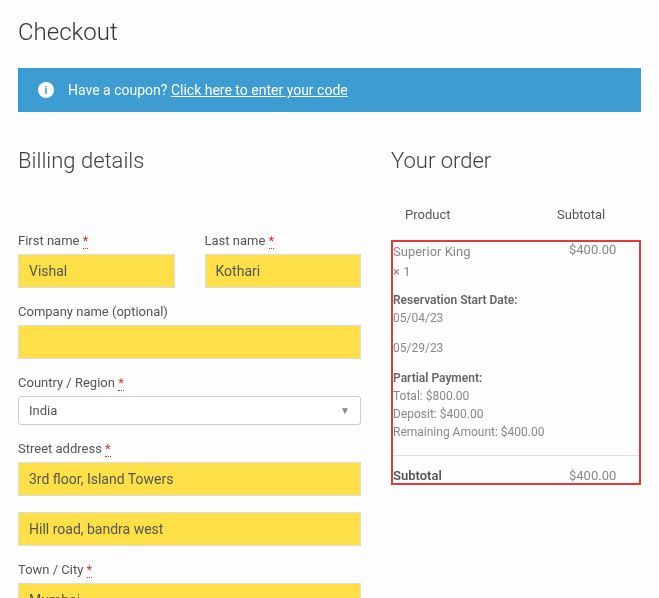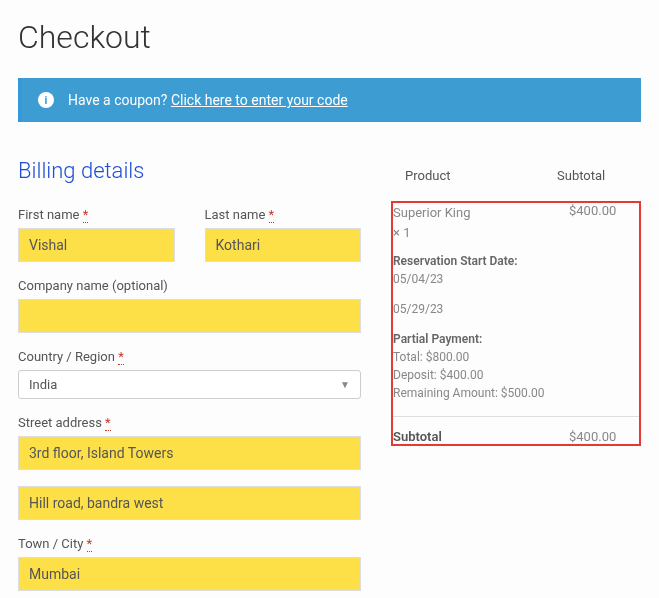--- a/index.html
+++ b/index.html
@@ -4,21 +4,21 @@
   <style>
     * { box-sizing: border-box; margin: 0; padding: 0; }
     body {
       font-family: -apple-system, BlinkMacSystemFont, "Segoe UI", Roboto, sans-serif;
       background: #fdfdfd;
       color: #333;
       padding: 18px;
       width: 659px;
     }
     h1 {
-      font-size: 32px;
+      font-size: 24px;
       font-weight: 300;
       color: #333;
       margin-bottom: 22px;
     }
     .coupon-bar {
       background: #3d9cd2;
       border-left: 4px solid #3498db;
       color: #fff;
       padding: 14px 16px;
       margin-bottom: 36px;
@@ -47,30 +47,30 @@
     }
     .cols {
       display: flex;
       gap: 30px;
     }
     .col-billing { flex: 1; }
     .col-order { width: 250px; }
     h2 {
       font-size: 22px;
       font-weight: 300;
-      color: #1d4ed8;
+      color: #404040;
       margin-bottom: 24px;
     }
     .row2 {
       display: flex;
       gap: 30px;
       margin-bottom: 16px;
     }
     .field { margin-bottom: 16px; }
-    .row2 .field { flex: 1; margin-bottom: 0; }
+    .row2 .field { flex: 1; margin-bottom: 0; margin-top: 36px; }
     .field label {
       display: block;
       font-size: 13px;
       color: #555;
       margin-bottom: 6px;
     }
     .req {
       color: #c0392b;
       border-bottom: 1px dotted #c0392b;
       cursor: help;
@@ -195,20 +195,21 @@
     <div class="field">
       <label>
         <span>Town / City</span>
         <span class="req">*</span>
       </label>
       <input type="text" value="Mumbai" style="">
     </div>
   </div>
 
   <div class="col-order">
+    <h2>Your order</h2>
 
     <div class="order-head">
       <div class="p">Product</div>
       <div class="s">Subtotal</div>
     </div>
 
     <div class="order-box">
       <div class="order-item">
         <div class="name">
           <span>Superior King</span><br>
@@ -223,21 +224,21 @@
       </div>
 
       <div class="detail-block">
         <div class="val">05/29/23</div>
       </div>
 
       <div class="detail-block">
         <div class="lbl">Partial Payment:</div>
         <div class="val">Total: $800.00</div>
         <div class="val">Deposit: $400.00</div>
-        <div class="val">Remaining Amount: $500.00</div>
+        <div class="val">Remaining Amount: $400.00</div>
       </div>
 
       <div class="subtotal-row">
         <div class="lbl">Subtotal</div>
         <div class="val">$400.00</div>
       </div>
     </div>
   </div>
 </div>
 

